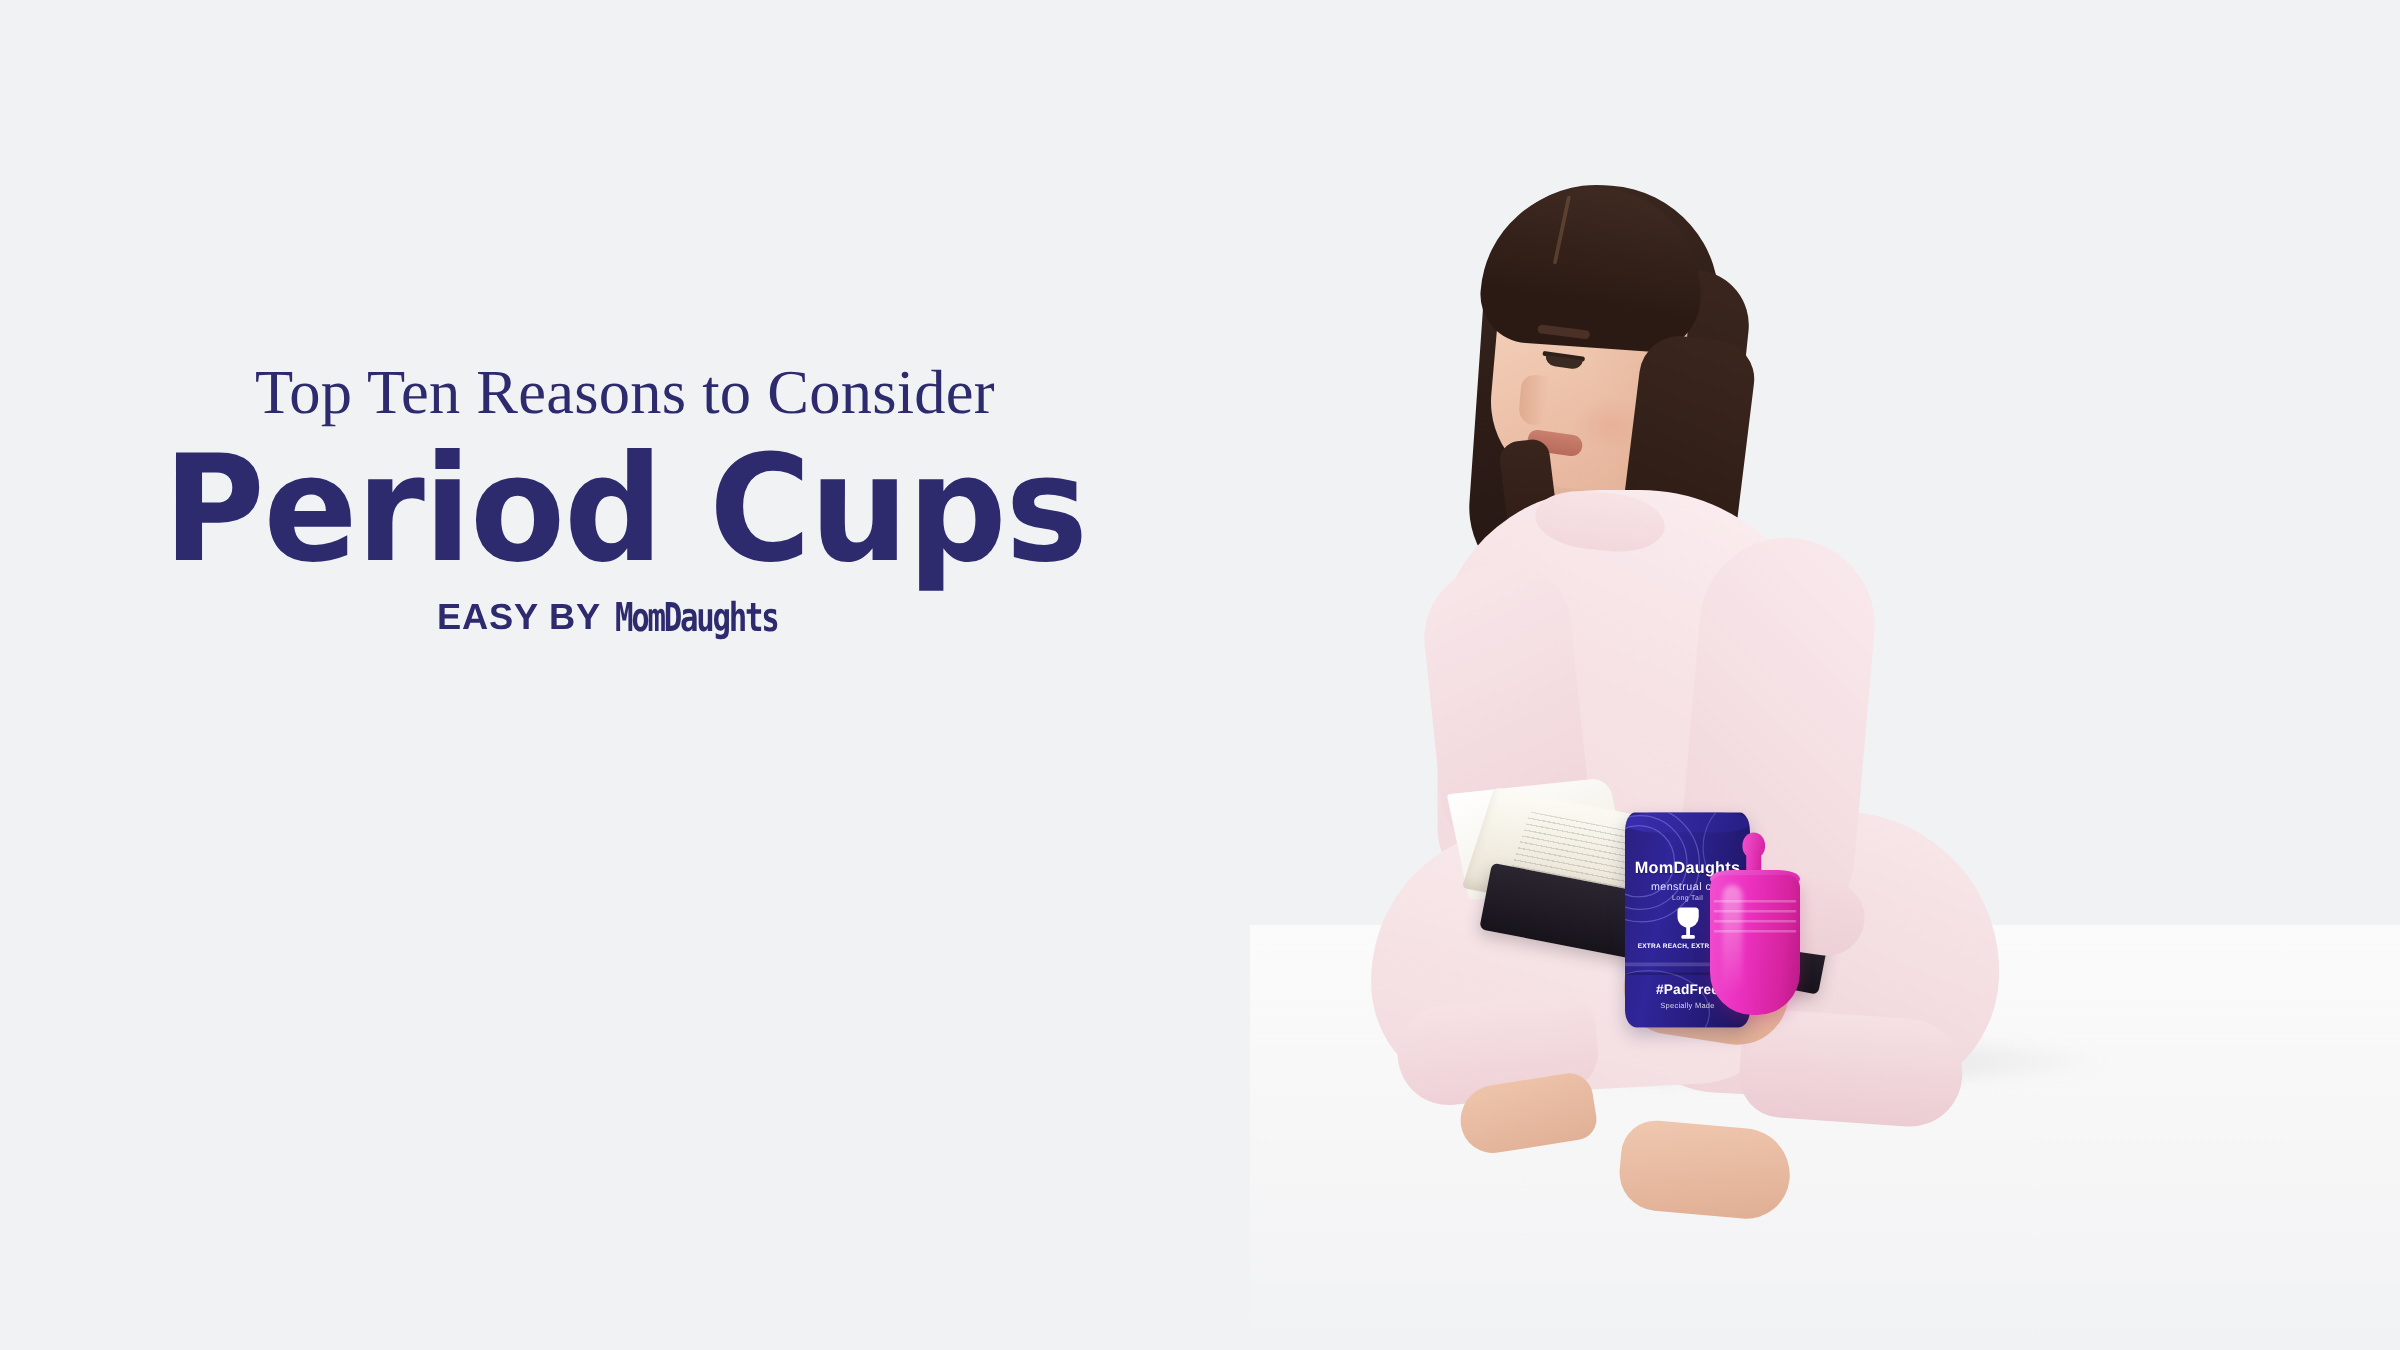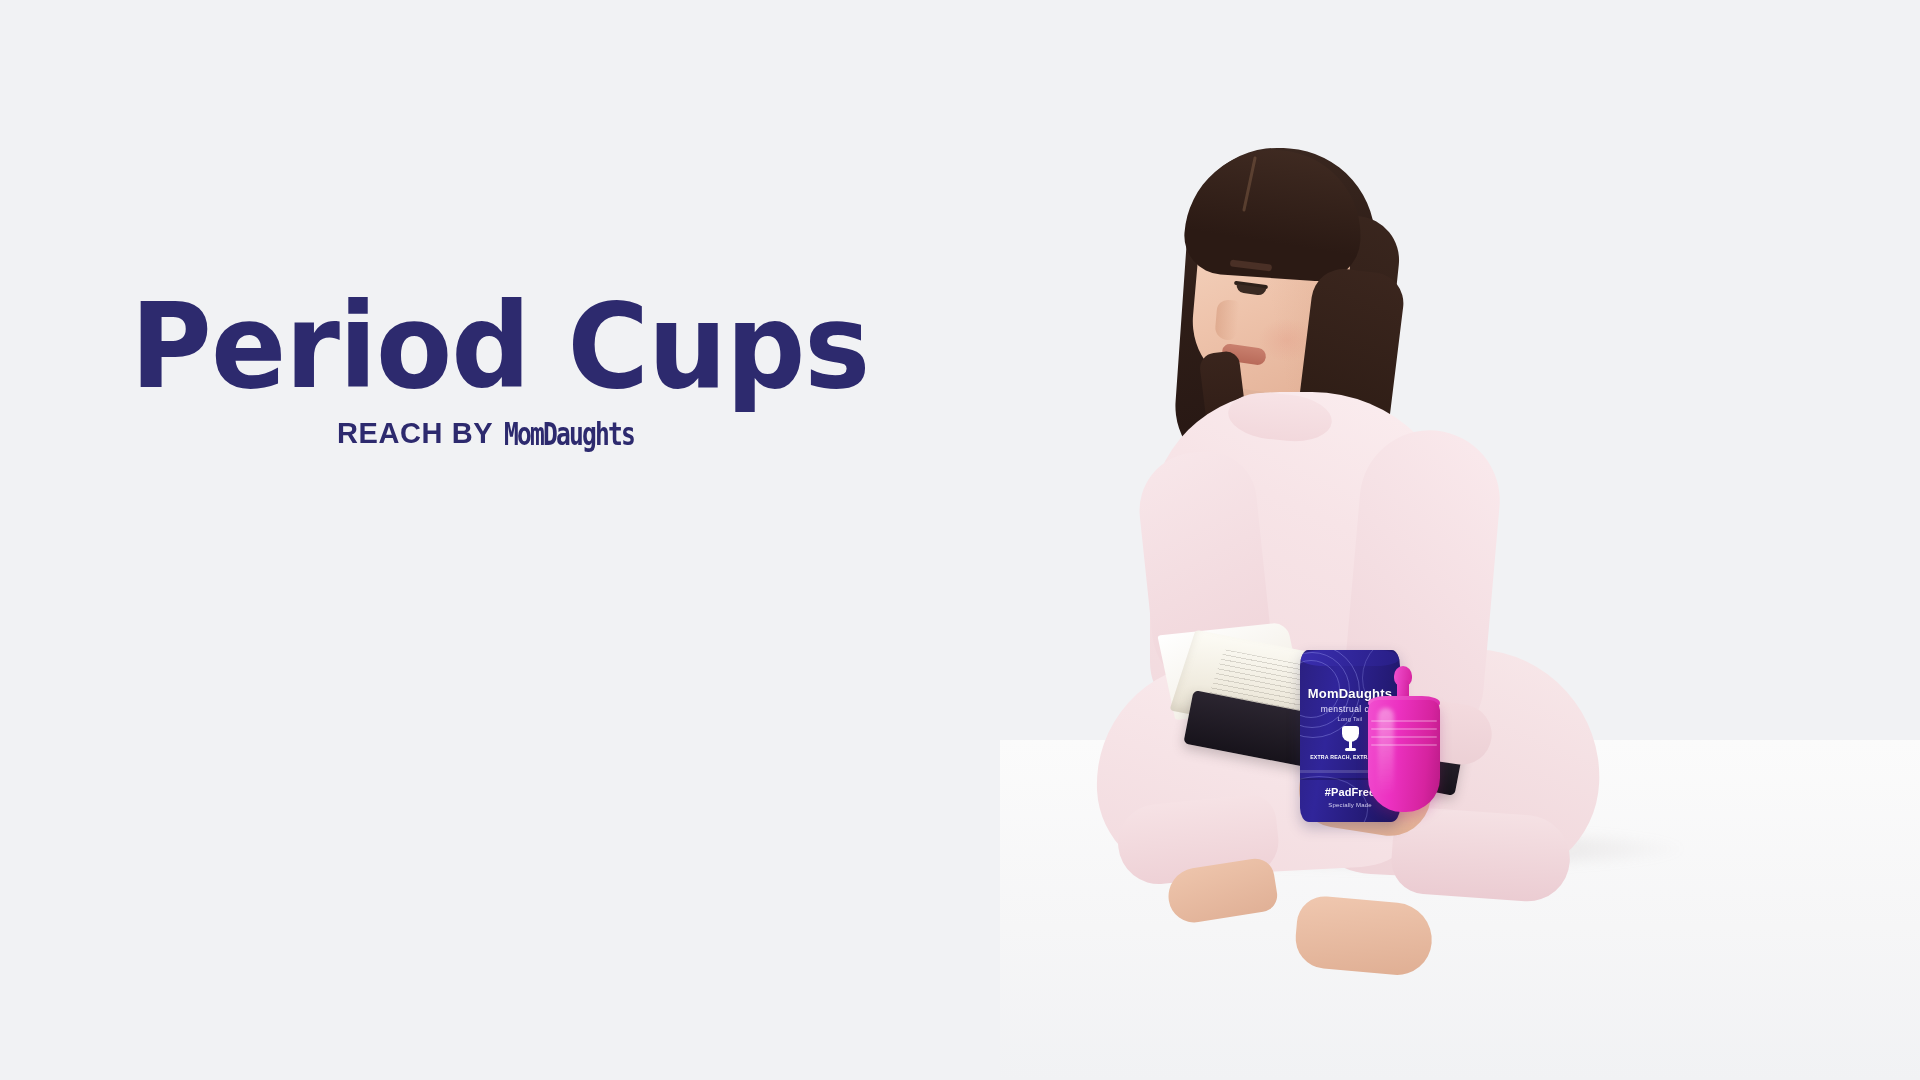--- a/index.html
+++ b/index.html
@@ -538,20 +538,21 @@
       <div class="cup-body"></div>
       <div class="cup-ring r1"></div>
       <div class="cup-ring r2"></div>
       <div class="cup-ring r3"></div>
       <div class="cup-ring r4"></div>
       <div class="cup-gloss"></div>
     </div>
   </div>
 
   <div class="copy">
+    <div class="eyebrow">Top Ten Reasons to Consider</div>
     <div class="headline">Period Cups</div>
     <div class="byline">
-      <span class="byline-label">REACH BY</span>
+      <span class="byline-label">EASY BY</span>
       <span class="byline-brand">MomDaughts</span>
     </div>
   </div>
 
 </div>
 
 </body></html>

